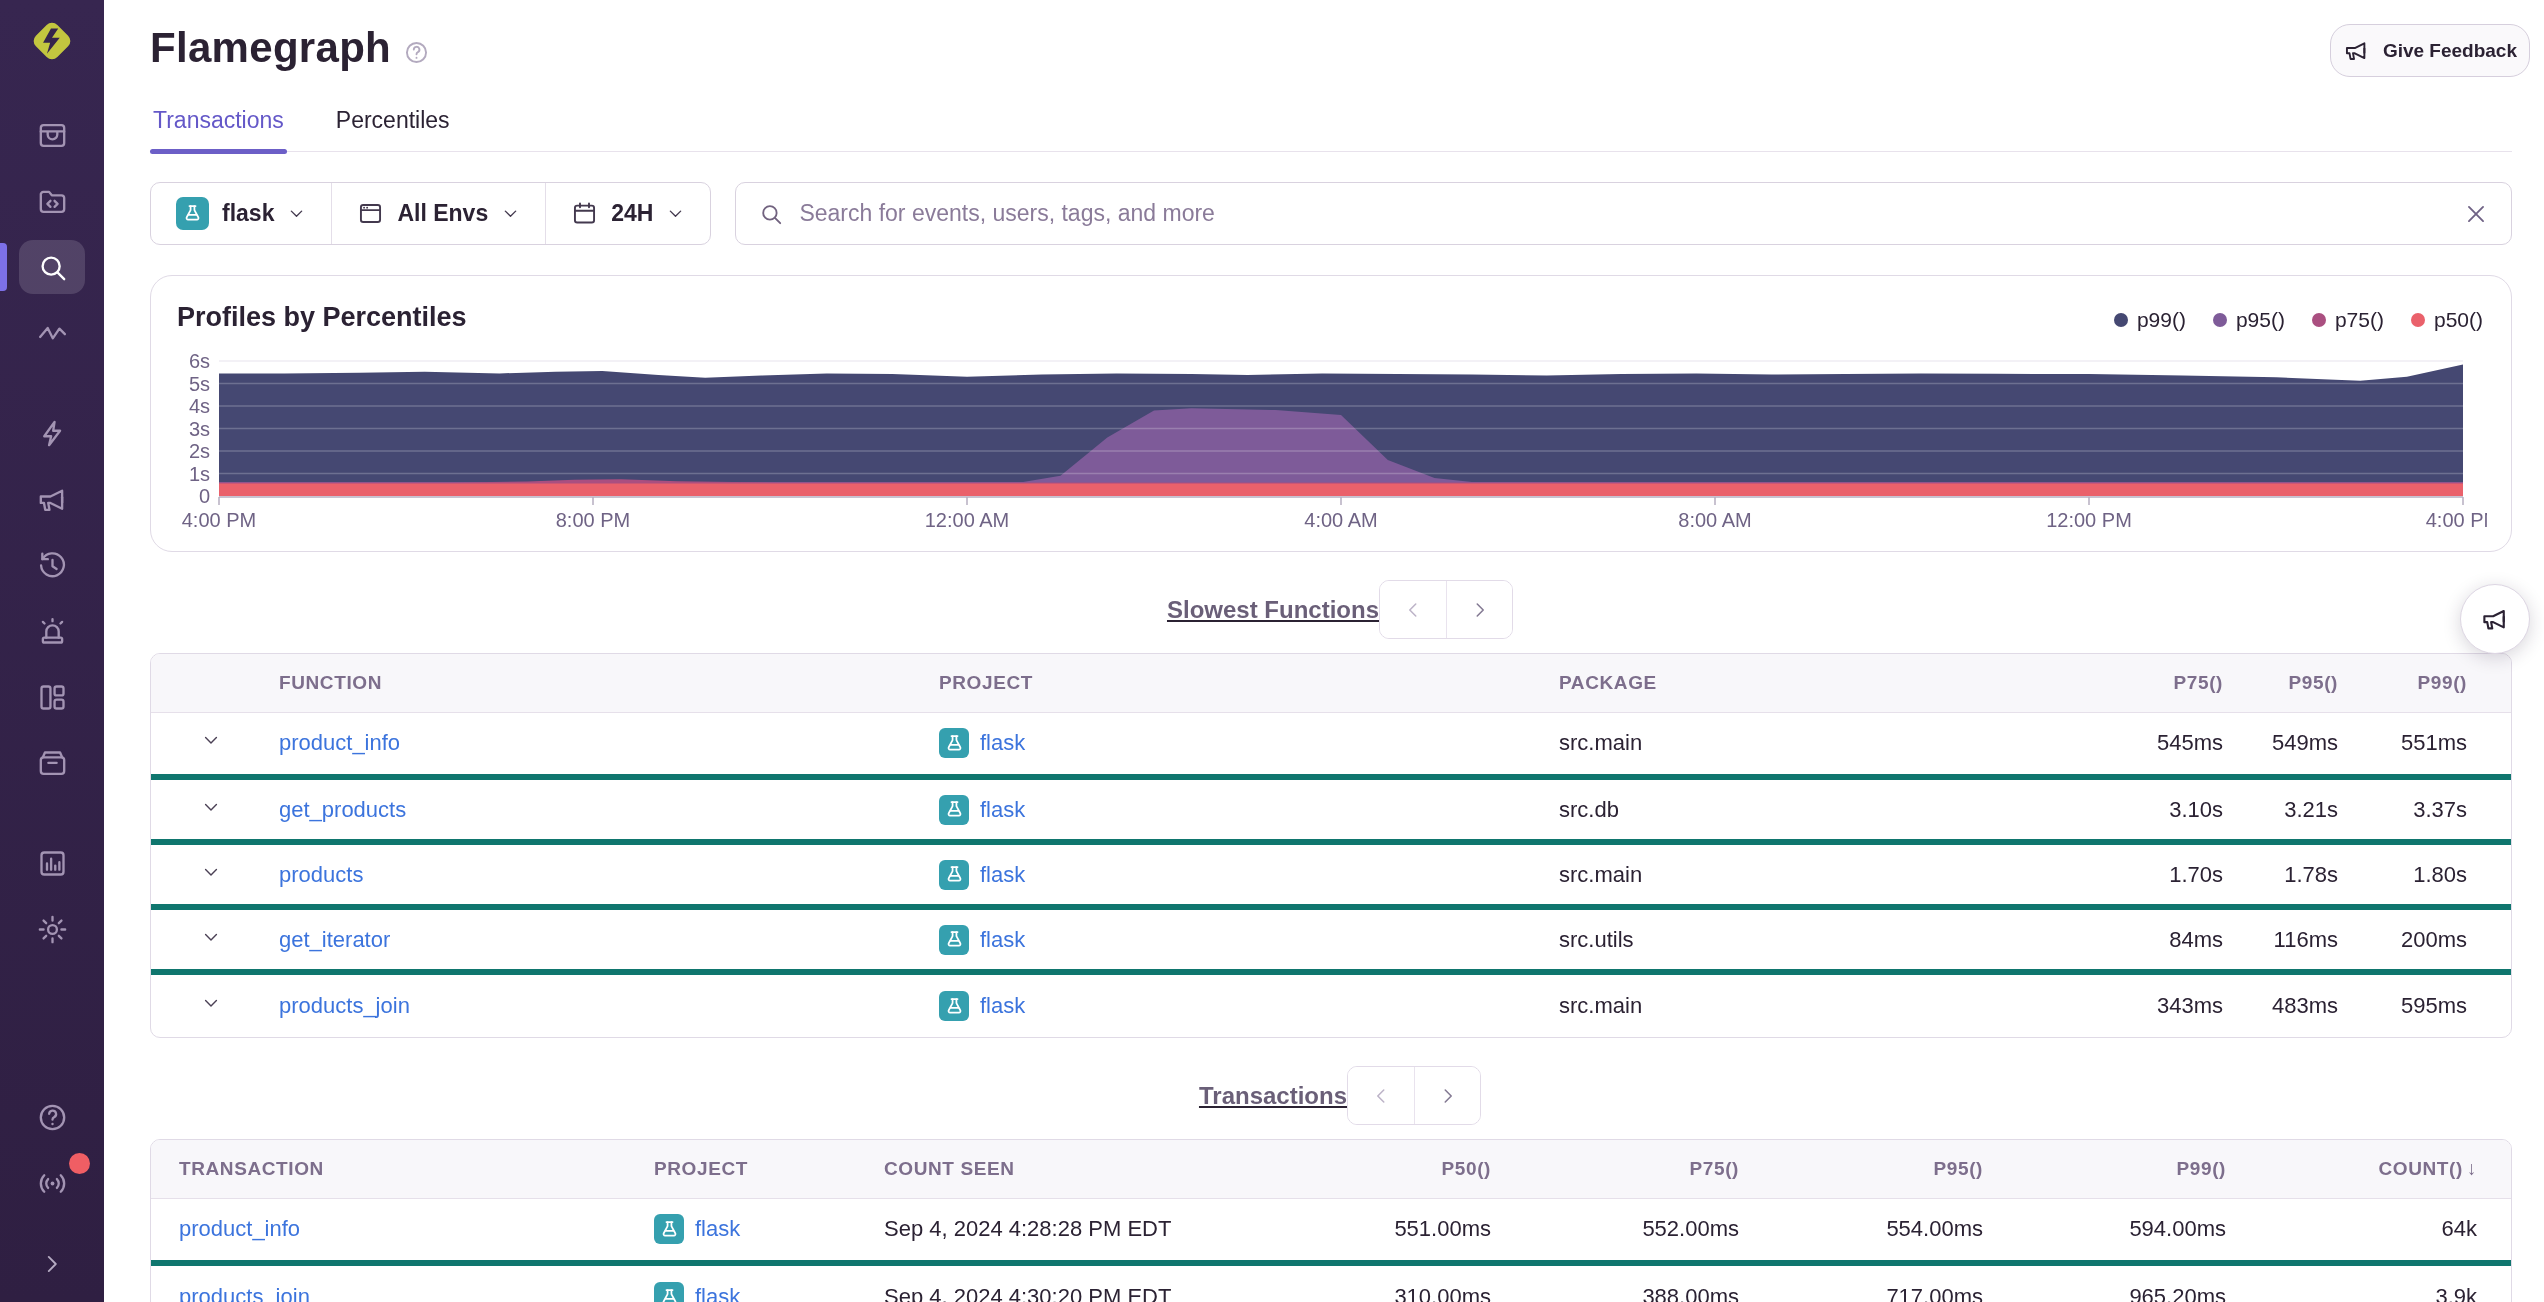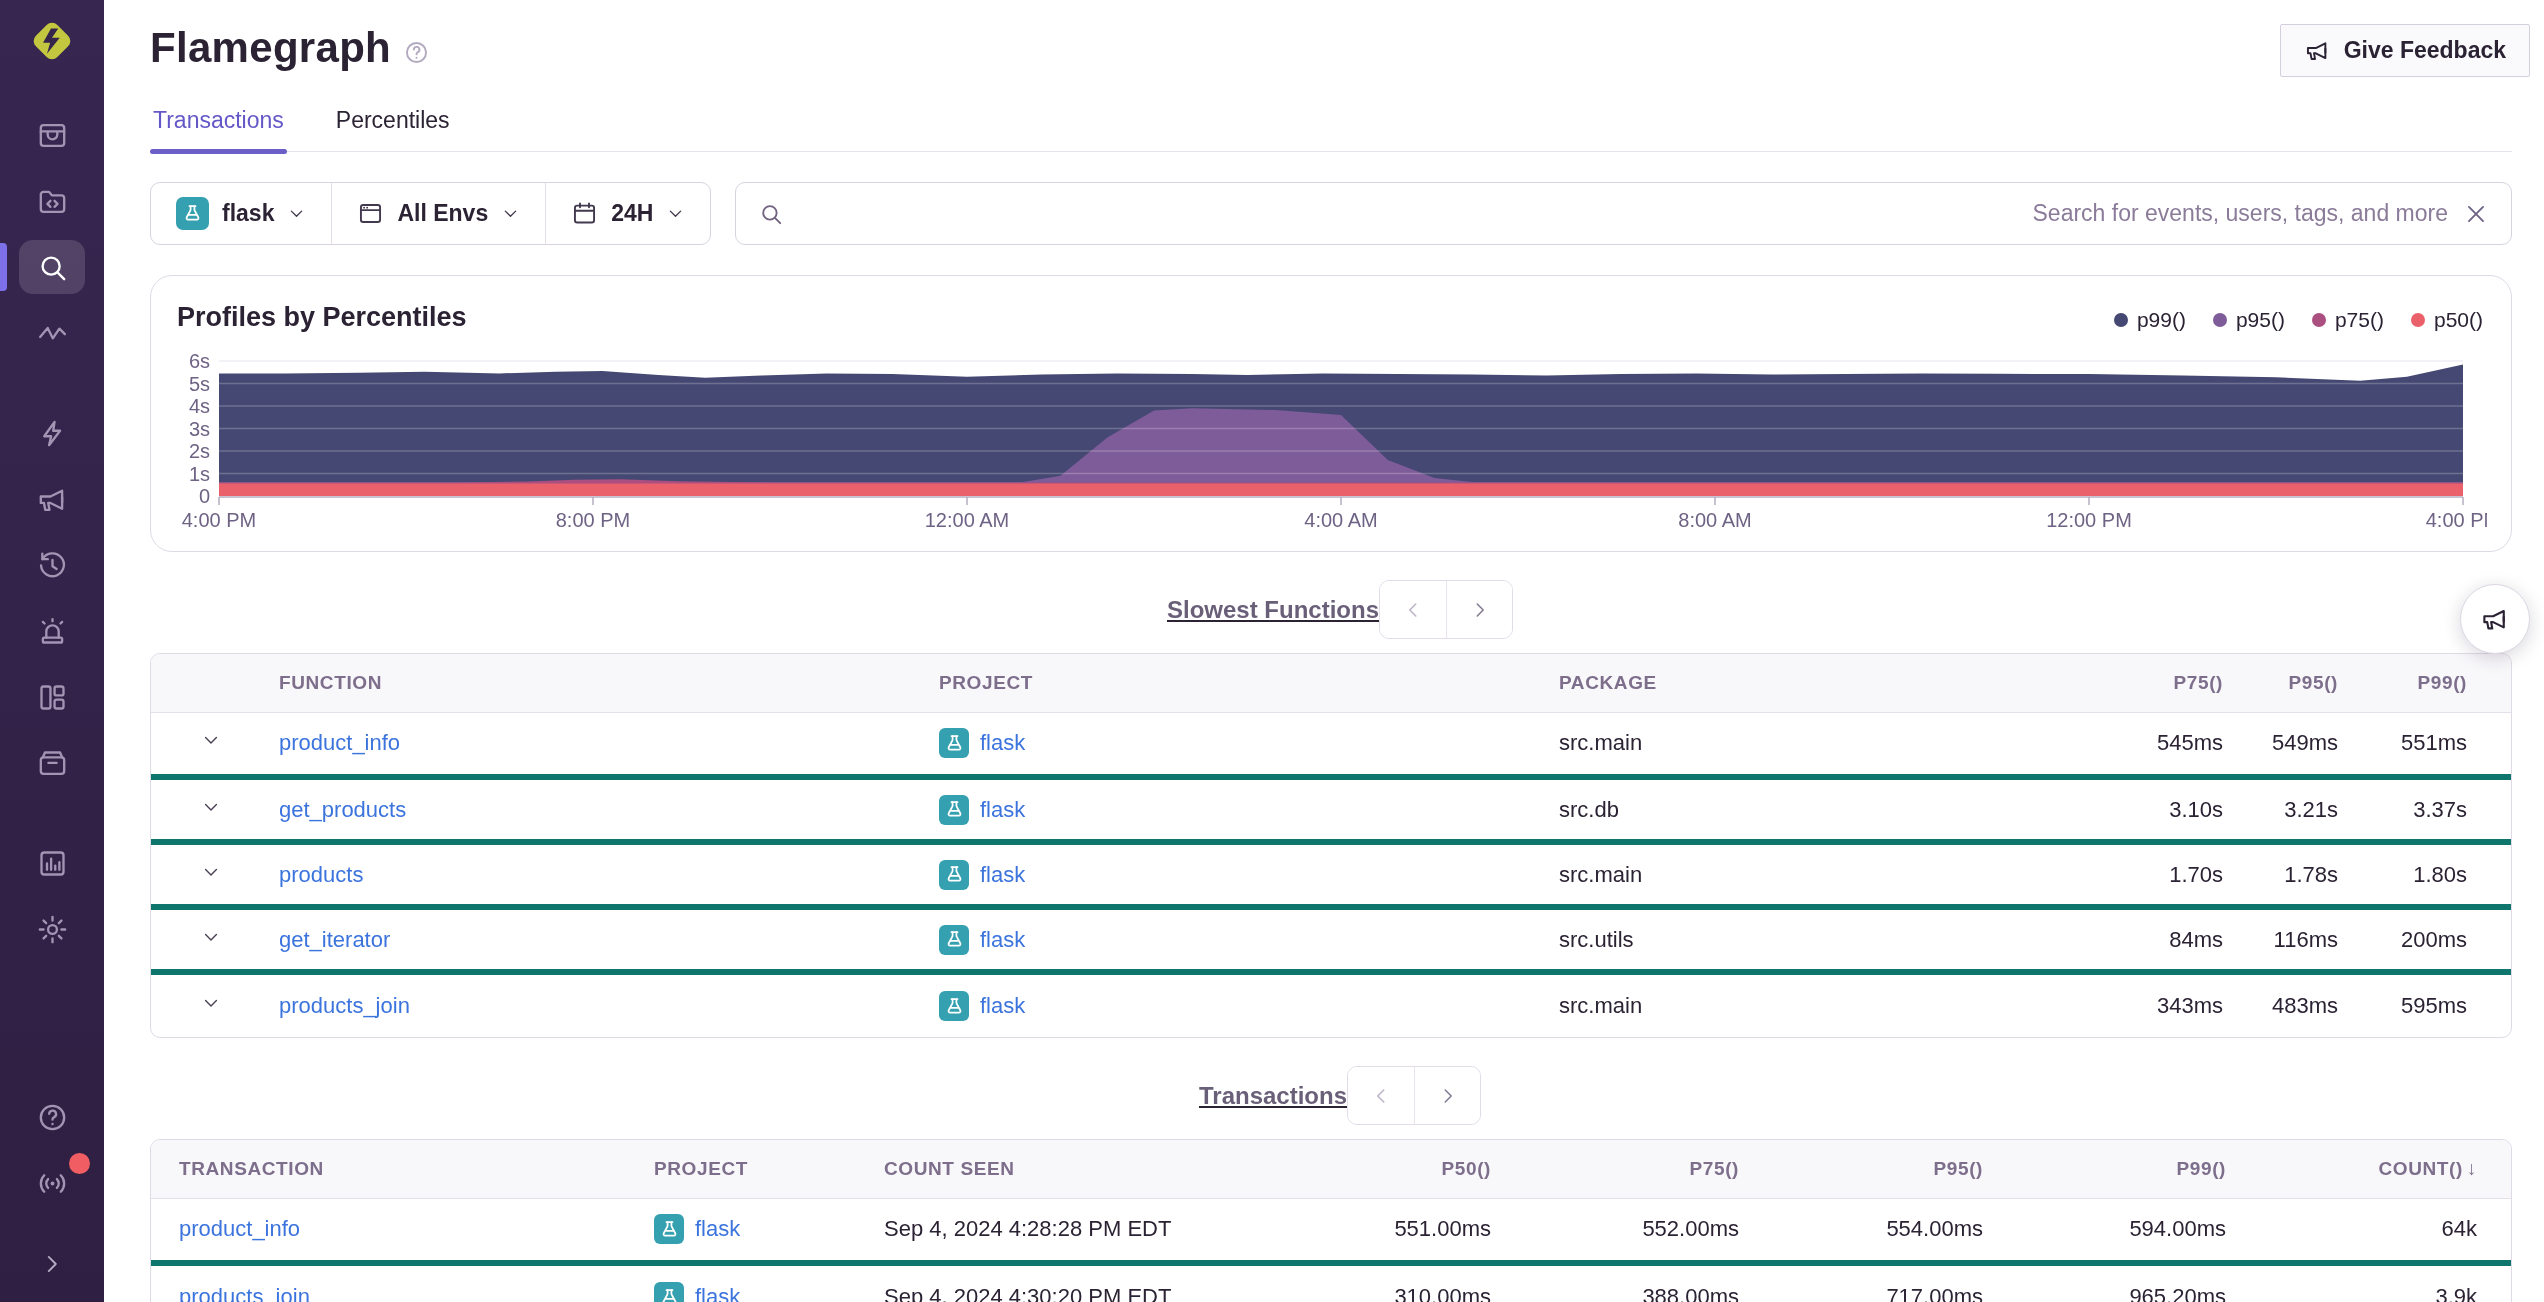--- a/index.html
+++ b/index.html
@@ -45,23 +45,23 @@
 
   
   .main { flex: 1; min-width: 0; padding: 24px 14px 0 46px; position: relative; }
   .inset { margin-right: 18px; }
 
   .header-row { display: flex; align-items: flex-start; justify-content: space-between; }
   .title-wrap { display: flex; align-items: center; gap: 12px; }
   .page-title { font-size: 42px; font-weight: bold; letter-spacing: 0.3px; }
   .help-icon { width: 27px; height: 27px; color: #b3aabf; margin-top: 8px; cursor: pointer; }
   .feedback-btn {
-    display: flex; align-items: center; gap: 13px; height: 53px; padding: 0 23px;
-    border: 1px solid #d6cfdd; border-radius: 2px; background: #faf9fb;
-    font-size: 23px; font-weight: bold; color: #2b2233; cursor: pointer; font-family: inherit;
+    display: flex; align-items: center; gap: 13px; height: 53px; padding: 0 12px;
+    border: 1px solid #d6cfdd; border-radius: 20px; background: #faf9fb;
+    font-size: 19px; font-weight: bold; color: #2b2233; cursor: pointer; font-family: inherit;
   }
   .feedback-btn svg { width: 27px; height: 27px; }
 
   .tabs { display: flex; gap: 46px; margin-top: 24px; border-bottom: 1px solid #e8e2ec; }
   .tab { font-size: 23px; padding: 6px 3px 17px; position: relative; color: #2b2233; cursor: pointer; }
   .tab.active { color: #6458c8; }
   .tab.active::after {
     content: ""; position: absolute; left: 0; right: 0; bottom: -3px;
     height: 5px; border-radius: 3px; background: #6c5fc7;
   }
@@ -71,21 +71,21 @@
   .filter-group { display: flex; align-items: stretch; border: 1px solid #d9d2df; border-radius: 10px; background: #fff; }
   .filter-seg { display: flex; align-items: center; gap: 13px; padding: 0 25px; font-size: 23px; font-weight: bold; cursor: pointer; white-space: nowrap; }
   .filter-seg + .filter-seg { border-left: 1px solid #e4dee9; }
   .filter-seg .icn { width: 27px; height: 27px; color: #43394e; }
   .filter-seg .caret { width: 19px; height: 19px; color: #43394e; }
   .flask-chip { width: 33px; height: 33px; border-radius: 7px; background: #35a0af;
     display: flex; align-items: center; justify-content: center; flex: 0 0 auto; }
   .flask-chip svg { width: 21px; height: 21px; color: #fff; }
   .search-box { flex: 1; display: flex; align-items: center; gap: 15px; border: 1px solid #d9d2df; border-radius: 10px; padding: 0 22px; background: #fff; }
   .search-box .s-icn { width: 26px; height: 26px; color: #71627f; }
-  .search-box input { flex: 1; border: none; outline: none; font-size: 23px; color: #7f1d1d; font-family: inherit; background: transparent; text-align: right; }
+  .search-box input { flex: 1; border: none; outline: none; font-size: 23px; color: #7f1d1d; font-family: inherit; background: transparent; }
   .search-box input::placeholder { color: #8a7b99; }
   .clear-icn { width: 26px; height: 26px; color: #6f6285; cursor: pointer; }
 
   
   .chart-card { margin-top: 30px; border: 1px solid #e0dae6; border-radius: 22px; padding: 26px 26px 12px; position: relative; }
   .chart-title { font-size: 27px; font-weight: bold; }
   .legend { position: absolute; top: 32px; right: 28px; display: flex; gap: 27px; align-items: center; }
   .legend-item { display: flex; align-items: center; gap: 9px; font-size: 21px; color: #2b2233; cursor: pointer; }
   .legend-dot { width: 14px; height: 14px; border-radius: 50%; }
   .chart-svg-wrap { margin-top: 10px; }

